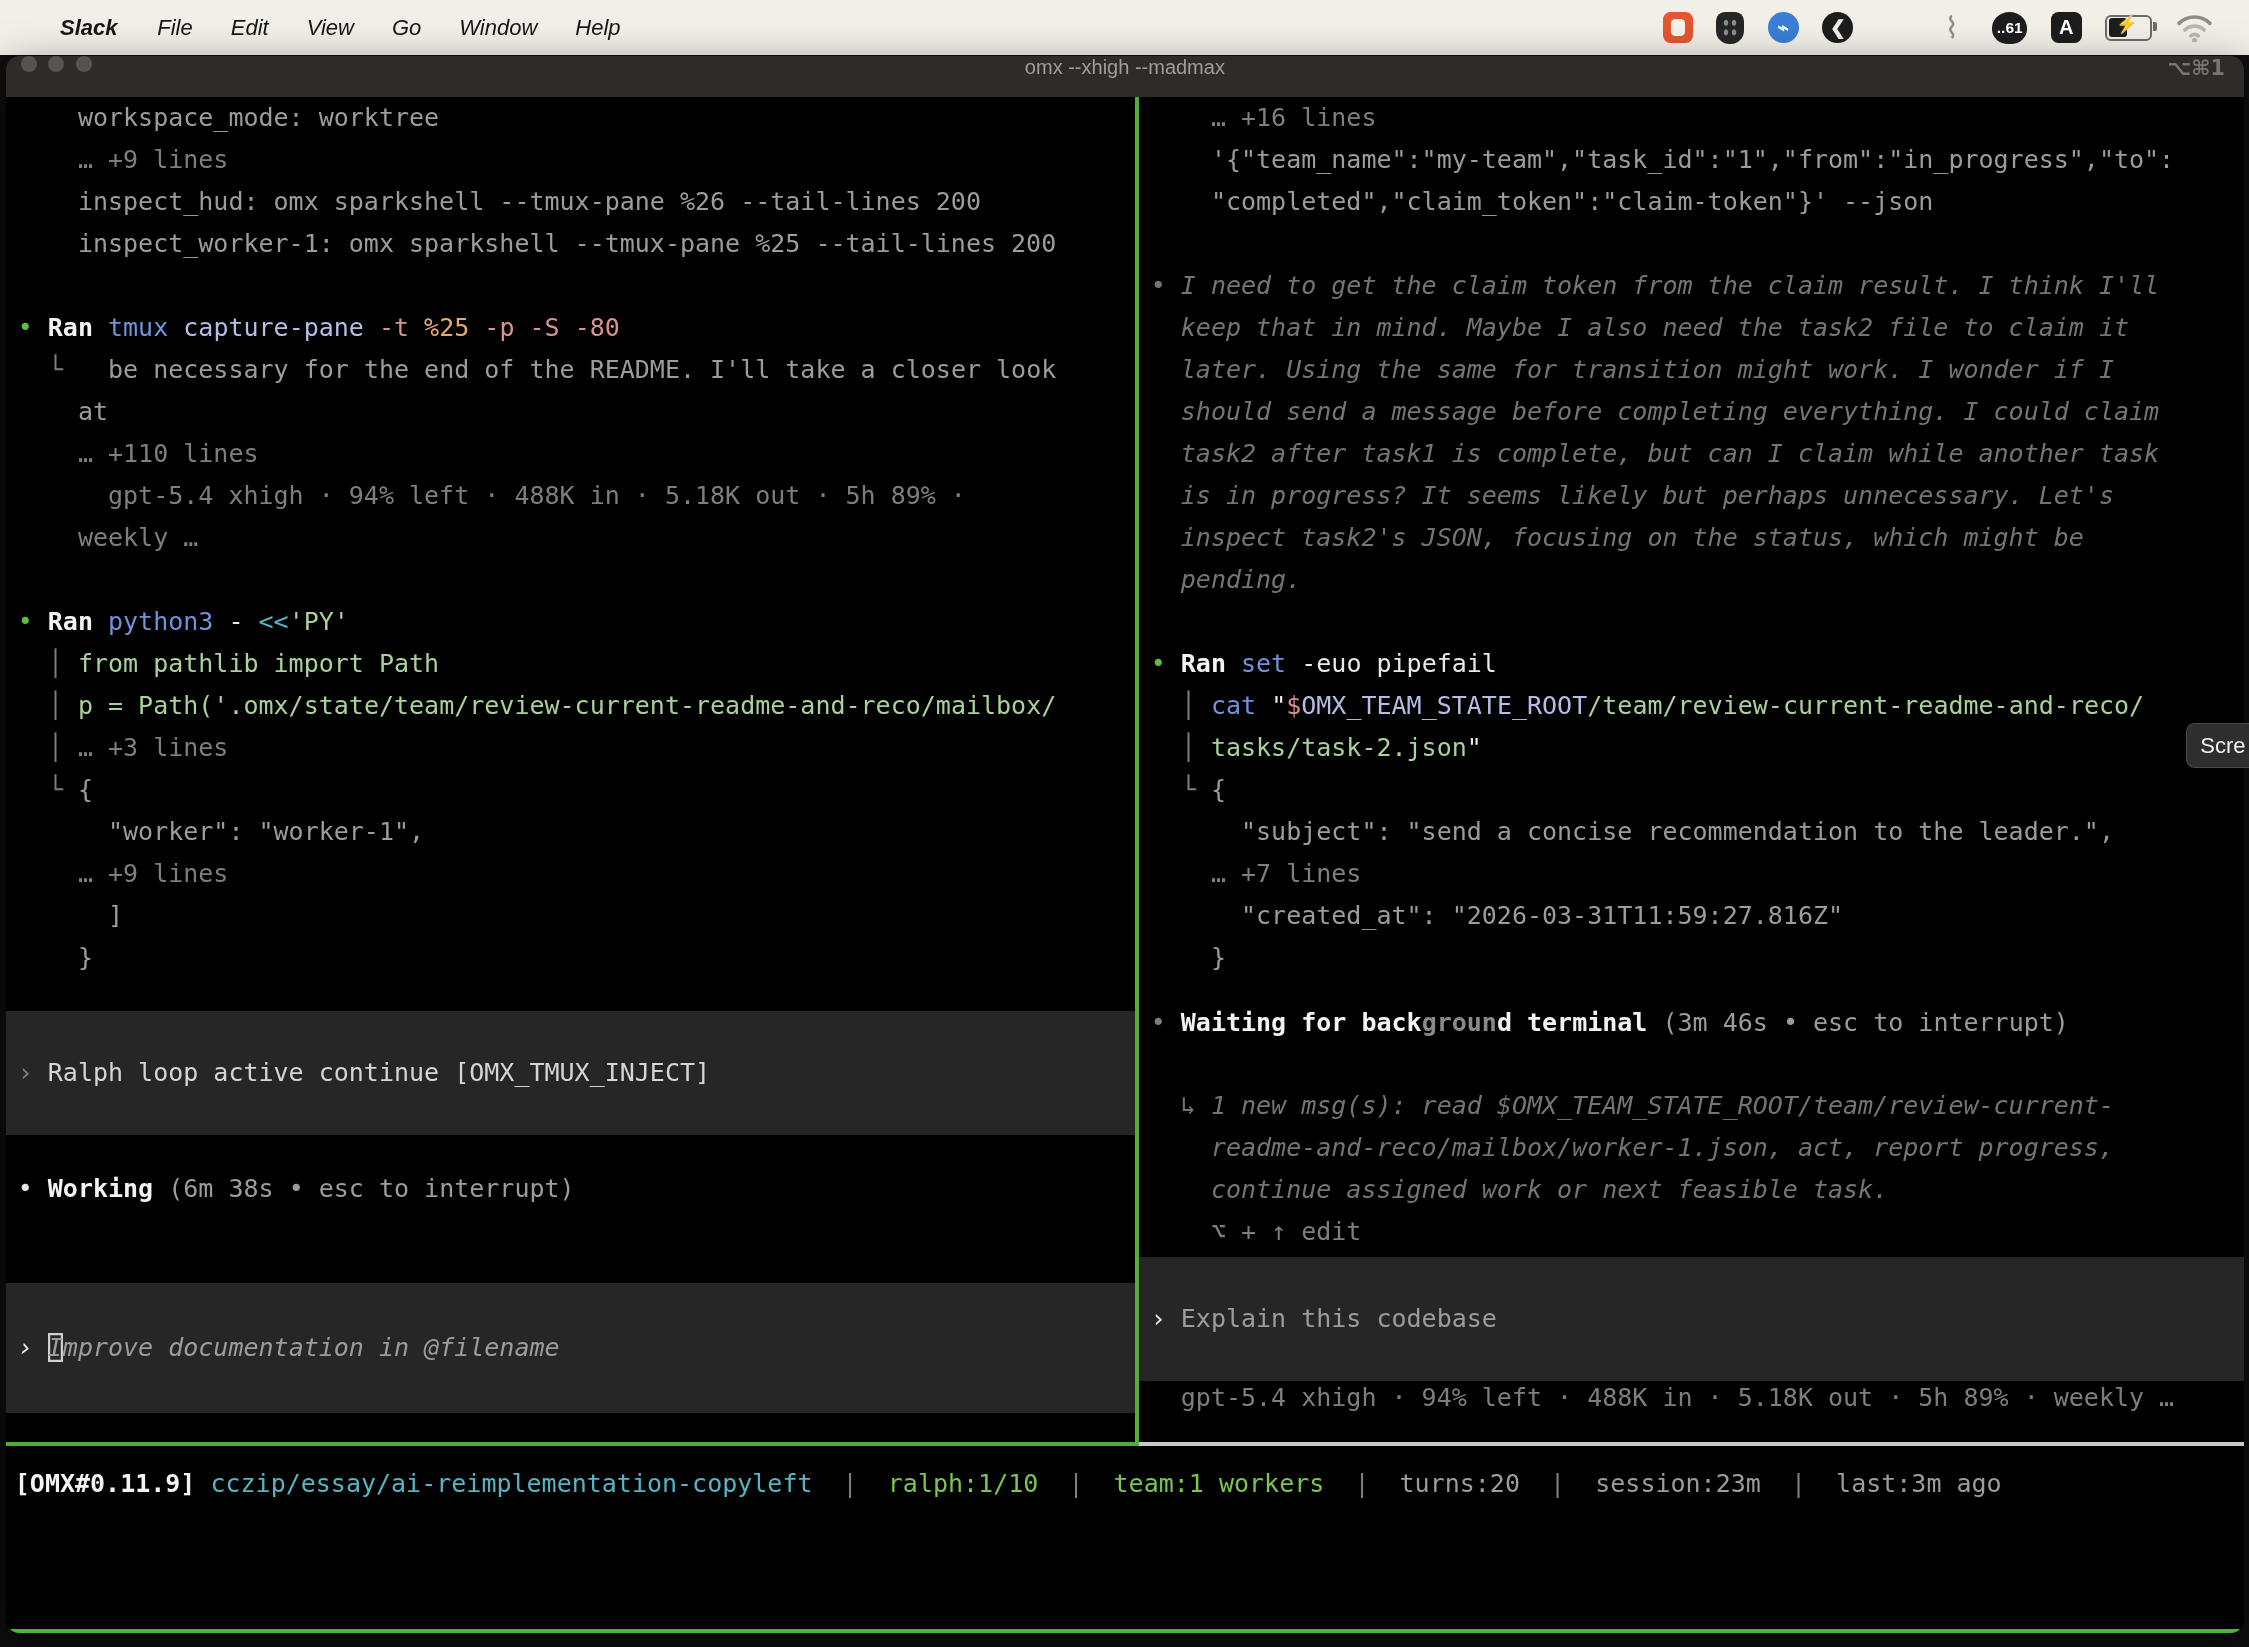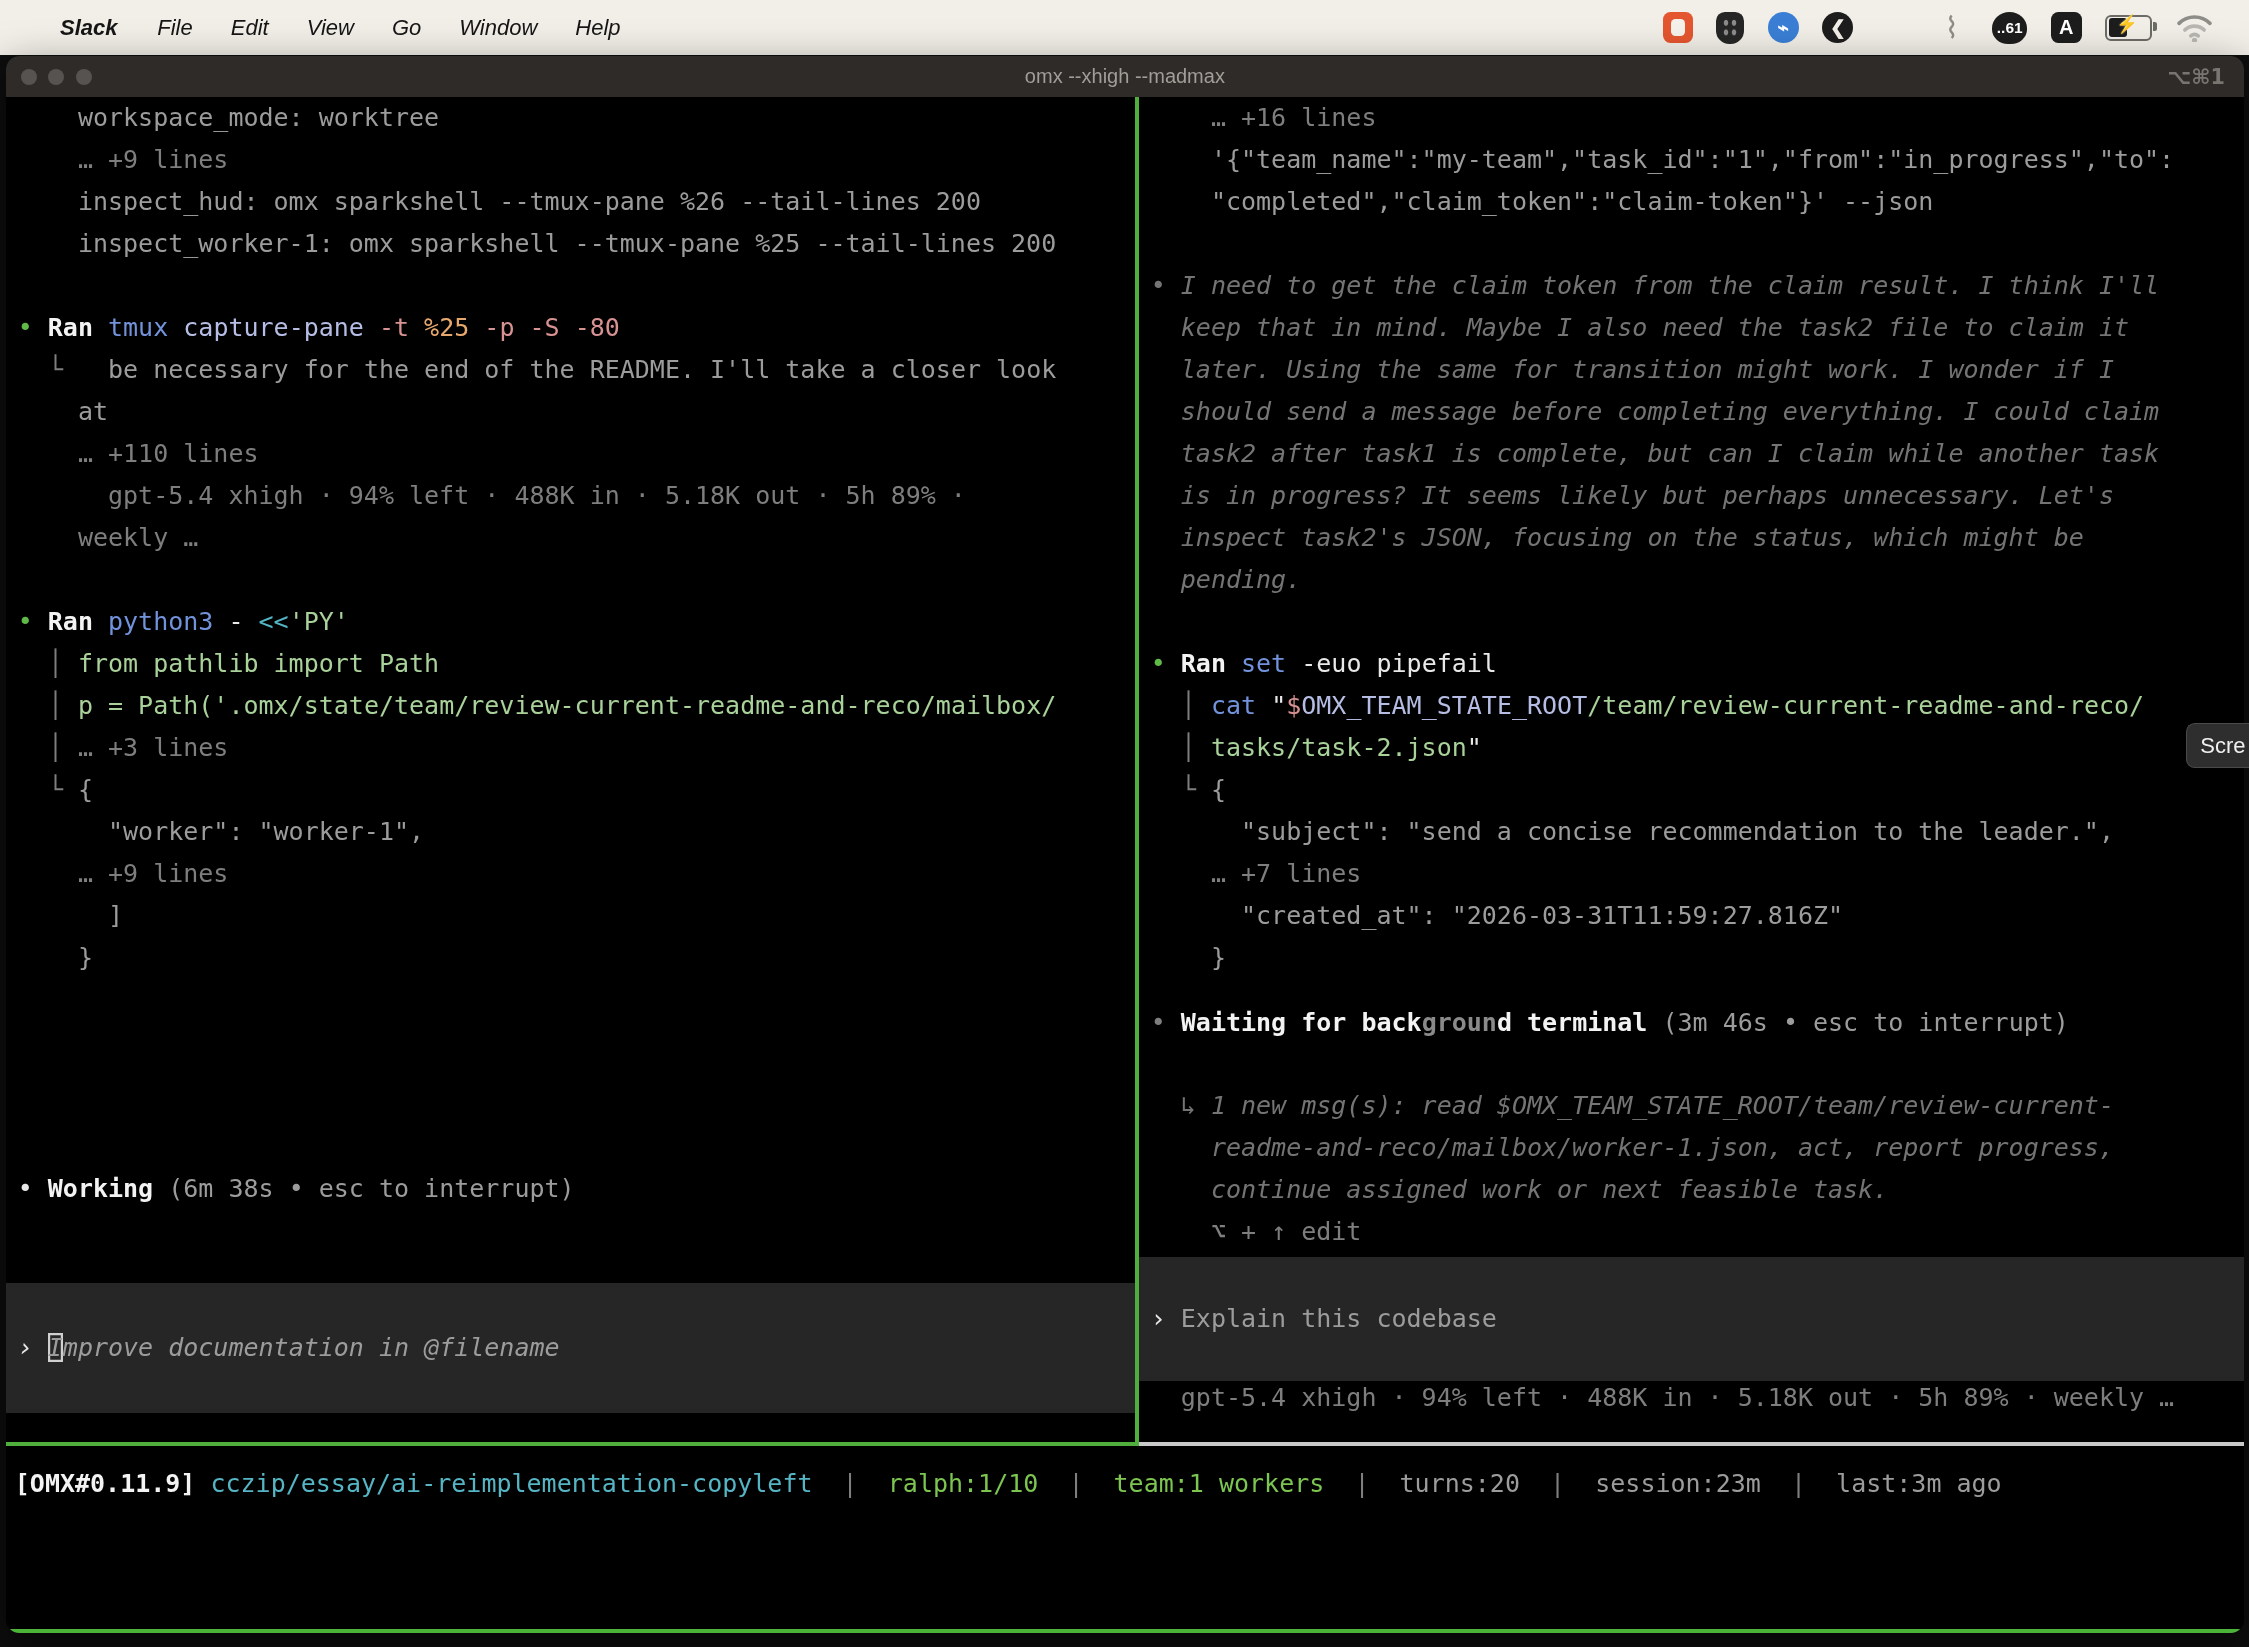--- a/index.html
+++ b/index.html
@@ -28,21 +28,21 @@
   .ico-batt{width:43px;height:22px;border:2.2px solid #6d6b66;border-radius:5.9px;position:relative;}
   .ico-batt::before{content:"";position:absolute;left:1.5px;top:1.5px;bottom:1.5px;width:17.7px;background:#1d1d1d;border-radius:3px;}
   .ico-batt::after{content:"⚡";position:absolute;left:8.9px;top:-3px;color:#1d1d1d;font-size:17.7px;text-shadow:0 0 1.5px #f2efe8;}
   .ico-batt .nub{position:absolute;right:-6.6px;top:5.2px;width:3.7px;height:8.9px;background:#6d6b66;border-radius:0 2.2px 2.2px 0;}
   .ico-wifi{width:37px;height:29.5px;}
 
   
   #window{position:absolute;left:5.9px;top:56px;width:2238px;height:1577px;background:#000;
     border-radius:13.3px;box-shadow:0 14.8px 44px rgba(0,0,0,.55);overflow:hidden;}
   #titlebar{position:absolute;left:0;top:0;width:100%;height:41px;background:#2e2b28;
-    display:flex;align-items:center;}
+    display:flex;}
   .tl{width:16px;height:16px;border-radius:50%;background:#575350;margin-left:11.8px;}
   .tl:first-child{margin-left:14.8px;}
   #win-title{position:absolute;left:50%;transform:translateX(-50%);color:#a19e99;font-size:20px;}
   #win-shortcut{position:absolute;right:19px;color:#787571;font-size:20.7px;font-weight:bold;
     font-family:"DejaVu Sans", sans-serif;}
 
   
   #term{position:absolute;left:0;top:41px;width:2238px;height:1491px;background:#000;
     font-family:"DejaVu Sans Mono","DejaVu Sans",monospace;font-size:25px;line-height:42px;
     color:#9c9c9c;}
@@ -130,20 +130,23 @@
     <span class="tl"></span>
     <span id="win-title">omx --xhigh --madmax</span>
     <span id="win-shortcut">⌥⌘1</span>
   </div>
 
   <div id="term">
 
     <div id="pane-left">
       <div class="rows"><div class="trow"><span class="s-g">    workspace_mode: worktree</span></div><div class="trow"><span class="s-d">    … +9 lines</span></div><div class="trow"><span class="s-g">    inspect_hud: omx sparkshell --tmux-pane %26 --tail-lines 200</span></div><div class="trow"><span class="s-g">    inspect_worker-1: omx sparkshell --tmux-pane %25 --tail-lines 200</span></div><div class="trow"></div><div class="trow"><span class="s-acc">• </span><span class="s-wb">Ran </span><span class="s-blu">tmux </span><span class="s-lav">capture-pane </span><span class="s-pnk">-t </span><span class="s-org">%25 </span><span class="s-pnk">-p -S -80</span></div><div class="trow"><span class="s-d">  └ </span><span class="s-g">  be necessary for the end of the README. I'll take a closer look</span></div><div class="trow"><span class="s-g">    at</span></div><div class="trow"><span class="s-d">    … +110 lines</span></div><div class="trow"><span class="s-d">      gpt-5.4 xhigh · 94% left · 488K in · 5.18K out · 5h 89% ·</span></div><div class="trow"><span class="s-d">    weekly …</span></div><div class="trow"></div><div class="trow"><span class="s-acc">• </span><span class="s-wb">Ran </span><span class="s-blu">python3 </span><span class="s-w">- </span><span class="s-cyn">&lt;&lt;</span><span class="s-grn">'PY'</span></div><div class="trow"><span class="s-d">  │ </span><span class="s-grn">from pathlib import Path</span></div><div class="trow"><span class="s-d">  │ </span><span class="s-grn">p = Path('.omx/state/team/review-current-readme-and-reco/mailbox/</span></div><div class="trow"><span class="s-d">  │ </span><span class="s-d">… +3 lines</span></div><div class="trow"><span class="s-d">  └ </span><span class="s-g">{</span></div><div class="trow"><span class="s-g">      "worker": "worker-1",</span></div><div class="trow"><span class="s-d">    … +9 lines</span></div><div class="trow"><span class="s-g">      ]</span></div><div class="trow"><span class="s-g">    }</span></div></div>
 
+      <div class="tbox" style="top:914px;height:124px;">
+        <span><span class="s-d">› </span><span class="s-w2">Ralph loop active continue [OMX_TMUX_INJECT]</span></span>
+      </div>
 
       <div class="xline" style="top:1071px;"><span class="s-w">• </span><span class="s-wb">Working </span><span class="s-g">(6m 38s • esc to interrupt)</span></div>
 
       <div class="tbox" style="top:1186px;height:130px;font-style:italic;">
         <span><span class="s-w">› </span><span class="s-cur">I</span><span class="s-g">mprove documentation in @filename</span></span>
       </div>
 
     </div>
 
     <div id="divider"></div>

